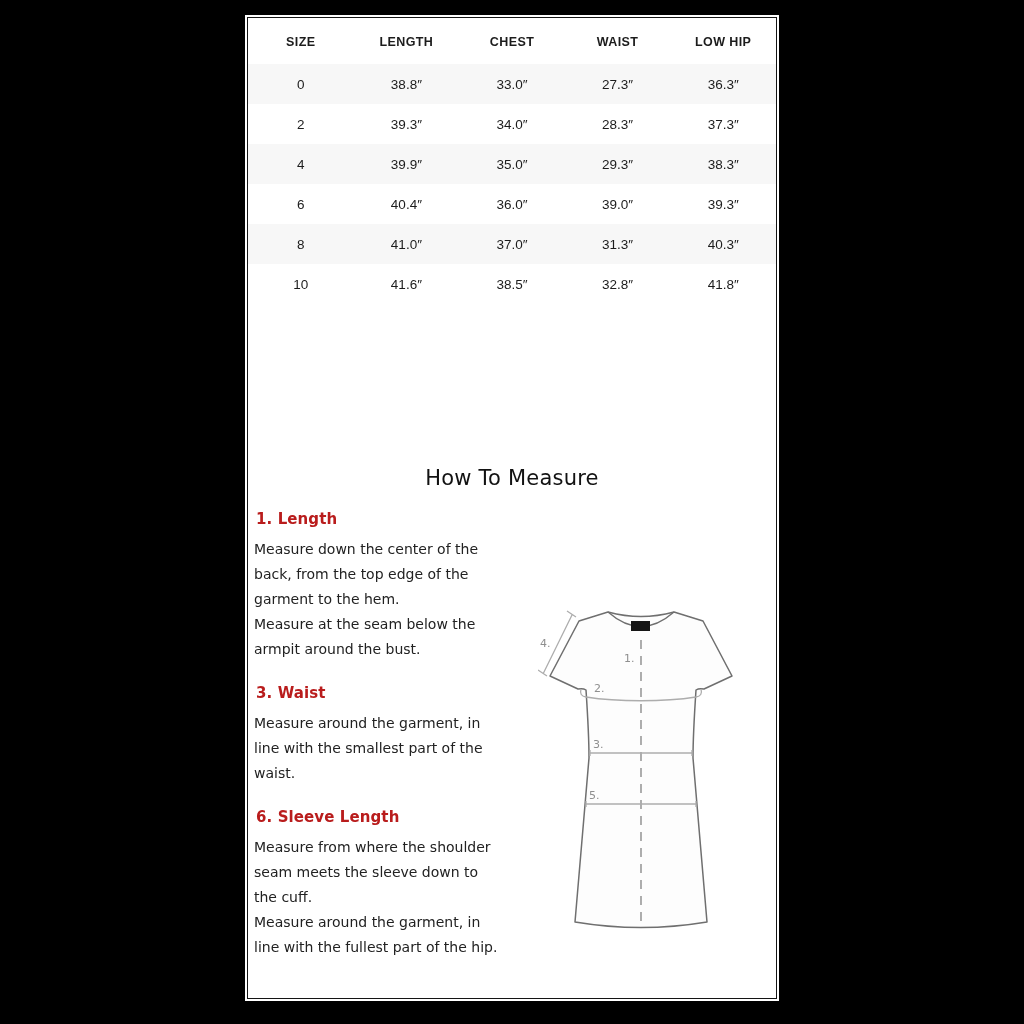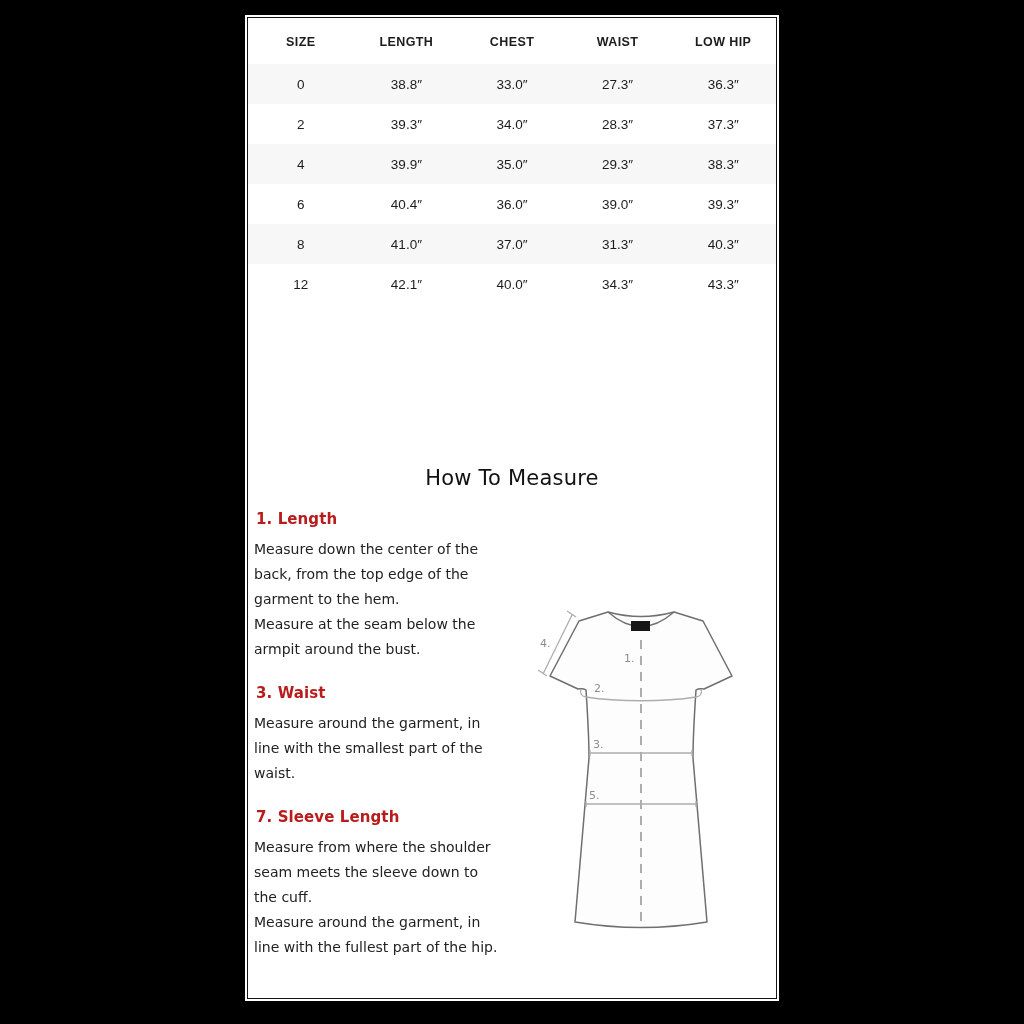--- a/index.html
+++ b/index.html
@@ -111,43 +111,43 @@
             <td>39.3″</td>
           </tr>
           <tr>
             <td>8</td>
             <td>41.0″</td>
             <td>37.0″</td>
             <td>31.3″</td>
             <td>40.3″</td>
           </tr>
           <tr>
-            <td>12</td>
-            <td>42.1″</td>
-            <td>40.0″</td>
-            <td>34.3″</td>
-            <td>43.3″</td>
+            <td>10</td>
+            <td>41.6″</td>
+            <td>38.5″</td>
+            <td>32.8″</td>
+            <td>41.8″</td>
           </tr>
         </tbody>
     </table>
 
     <h2 class="measure-title">How To Measure</h2>
 
     <div class="steps">
         <h3>1. Length</h3>
         <p>Measure down the center of the
 back, from the top edge of the
 garment to the hem.</p>
         <p>Measure at the seam below the
 armpit around the bust.</p>
         <h3>3. Waist</h3>
         <p>Measure around the garment, in
 line with the smallest part of the
 waist.</p>
-        <h3>7. Sleeve Length</h3>
+        <h3>6. Sleeve Length</h3>
         <p>Measure from where the shoulder
 seam meets the sleeve down to
 the cuff.</p>
         <p>Measure around the garment, in
 line with the fullest part of the hip.</p>
       </div>
 
     <svg class="dress" width="212" height="352" viewBox="0 0 212 352" xmlns="http://www.w3.org/2000/svg">
 
       <path class="outline" d="M70,22

